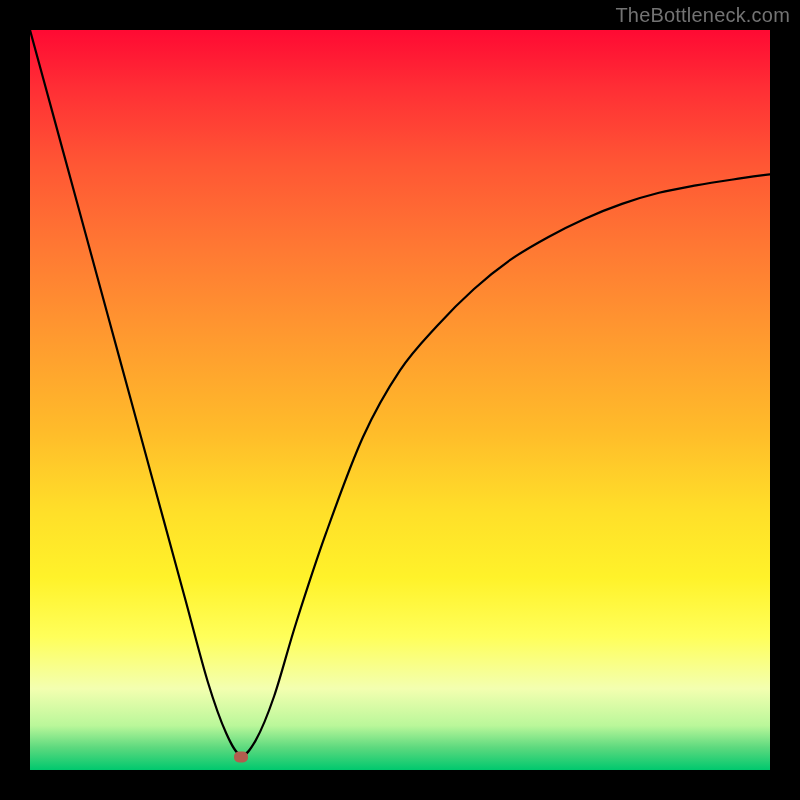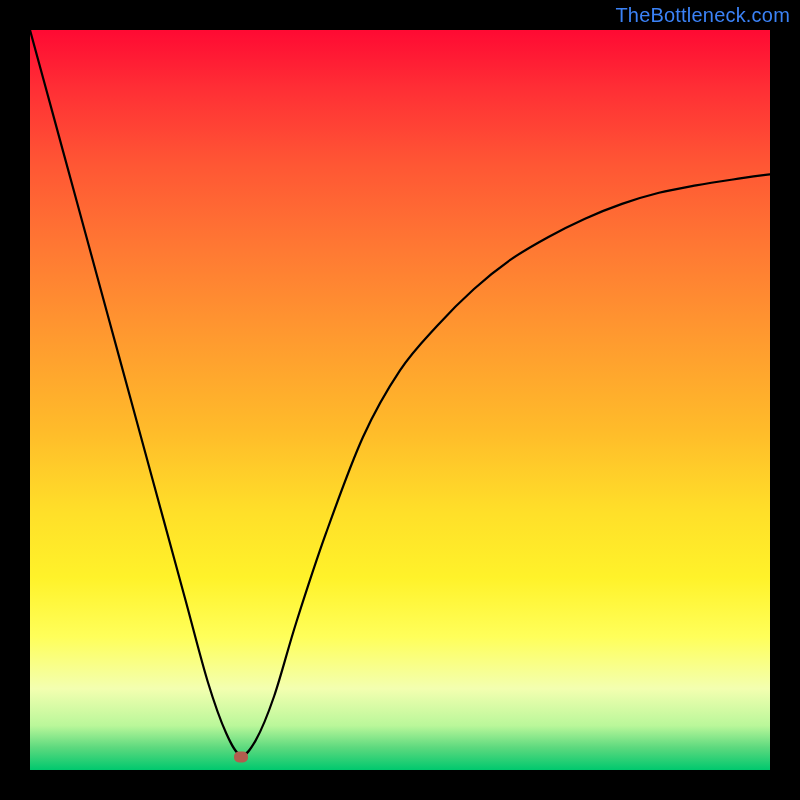--- a/index.html
+++ b/index.html
@@ -14,21 +14,21 @@
   .stage {
     position: relative;
     width: 800px;
     height: 800px;
     background: #000;
   }
   .watermark {
     position: absolute;
     top: 4px;
     right: 10px;
-    color: #3b82f6;
+    color: #737373;
     font-size: 20px;
     letter-spacing: 0.2px;
     user-select: none;
     margin-left: 18px;
   }
   .plot-area {
     position: absolute;
     left: 30px;
     top: 30px;
     width: 740px;

